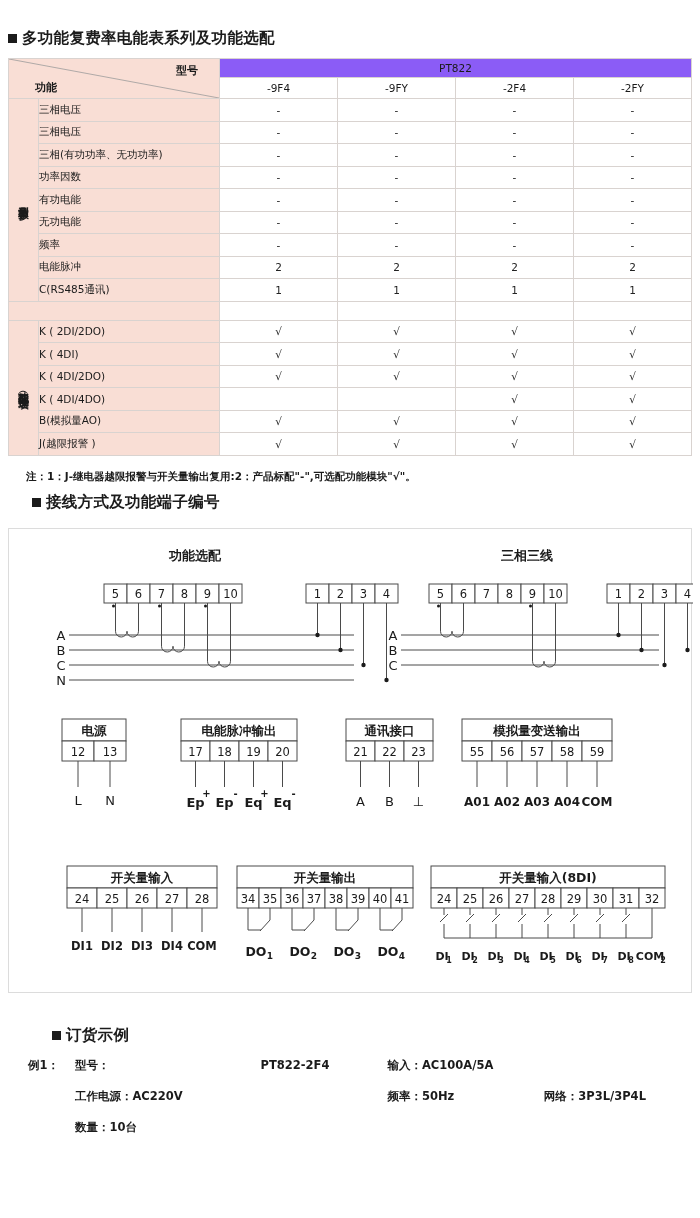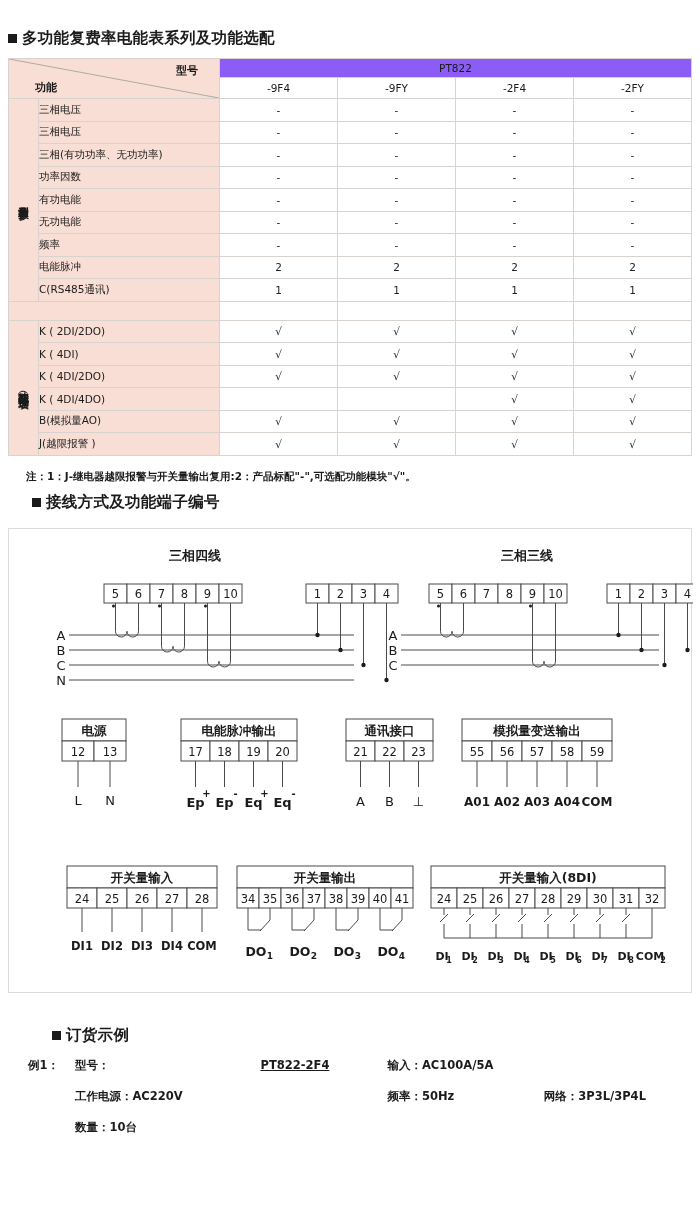--- a/index.html
+++ b/index.html
@@ -122,21 +122,21 @@
   }
   #order-intro {
     margin-left: 88px; font-weight: bold; font-size: 11.5px;
     margin-bottom: 18px;
   }
   .order-row {
     display: flex; margin-bottom: 16px; font-weight: bold;
   }
   .ocol1 { width: 48px; margin-left: 28px; }
   .ocol2 { width: 190px; }
-  .ocol3 { width: 130px; text-decoration: underline; }
+  .ocol3 { width: 130px; }
   .ocol4 { width: 160px; }
   .indent-row .ocol1 { visibility: hidden; }
 </style>
 </head>
 <body>
 
 <div class="sec-head" id="head-series">
   <span class="bullet"></span>
   <span>多功能复费率电能表系列及功能选配</span>
 </div>
@@ -281,21 +281,21 @@
 </table>
 
 <div id="note">注：1：J-继电器越限报警与开关量输出复用:2：产品标配"-",可选配功能模块"√"。</div>
 
 <div class="sec-head" id="head-wiring">
   <span class="bullet"></span>
   <span>接线方式及功能端子编号</span>
 </div>
 
 <div id="wiring-panel">
-  <div class="diag-title" style="left:160px; top:18px;">三相四线</div>
+  <div class="diag-title" style="left:160px; top:18px;">功能选配</div>
   <div class="diag-title" style="left:492px; top:18px;">三相三线</div>
   <svg class="svgwrap" id="wiring-svg" width="684" height="465">
       <rect x="95" y="55" width="23" height="19" fill="#fff" stroke="#4a4a4a" stroke-width="1"></rect>
       <text x="106.5" y="69" font-size="11.5" text-anchor="middle" fill="#1b1b1b" font-family="&quot;DejaVu Sans&quot;,&quot;Liberation Sans&quot;,sans-serif" font-weight="normal">5</text>
       <rect x="118" y="55" width="23" height="19" fill="#fff" stroke="#4a4a4a" stroke-width="1"></rect>
       <text x="129.5" y="69" font-size="11.5" text-anchor="middle" fill="#1b1b1b" font-family="&quot;DejaVu Sans&quot;,&quot;Liberation Sans&quot;,sans-serif" font-weight="normal">6</text>
       <rect x="141" y="55" width="23" height="19" fill="#fff" stroke="#4a4a4a" stroke-width="1"></rect>
       <text x="152.5" y="69" font-size="11.5" text-anchor="middle" fill="#1b1b1b" font-family="&quot;DejaVu Sans&quot;,&quot;Liberation Sans&quot;,sans-serif" font-weight="normal">7</text>
       <rect x="164" y="55" width="23" height="19" fill="#fff" stroke="#4a4a4a" stroke-width="1"></rect>
       <text x="175.5" y="69" font-size="11.5" text-anchor="middle" fill="#1b1b1b" font-family="&quot;DejaVu Sans&quot;,&quot;Liberation Sans&quot;,sans-serif" font-weight="normal">8</text>

